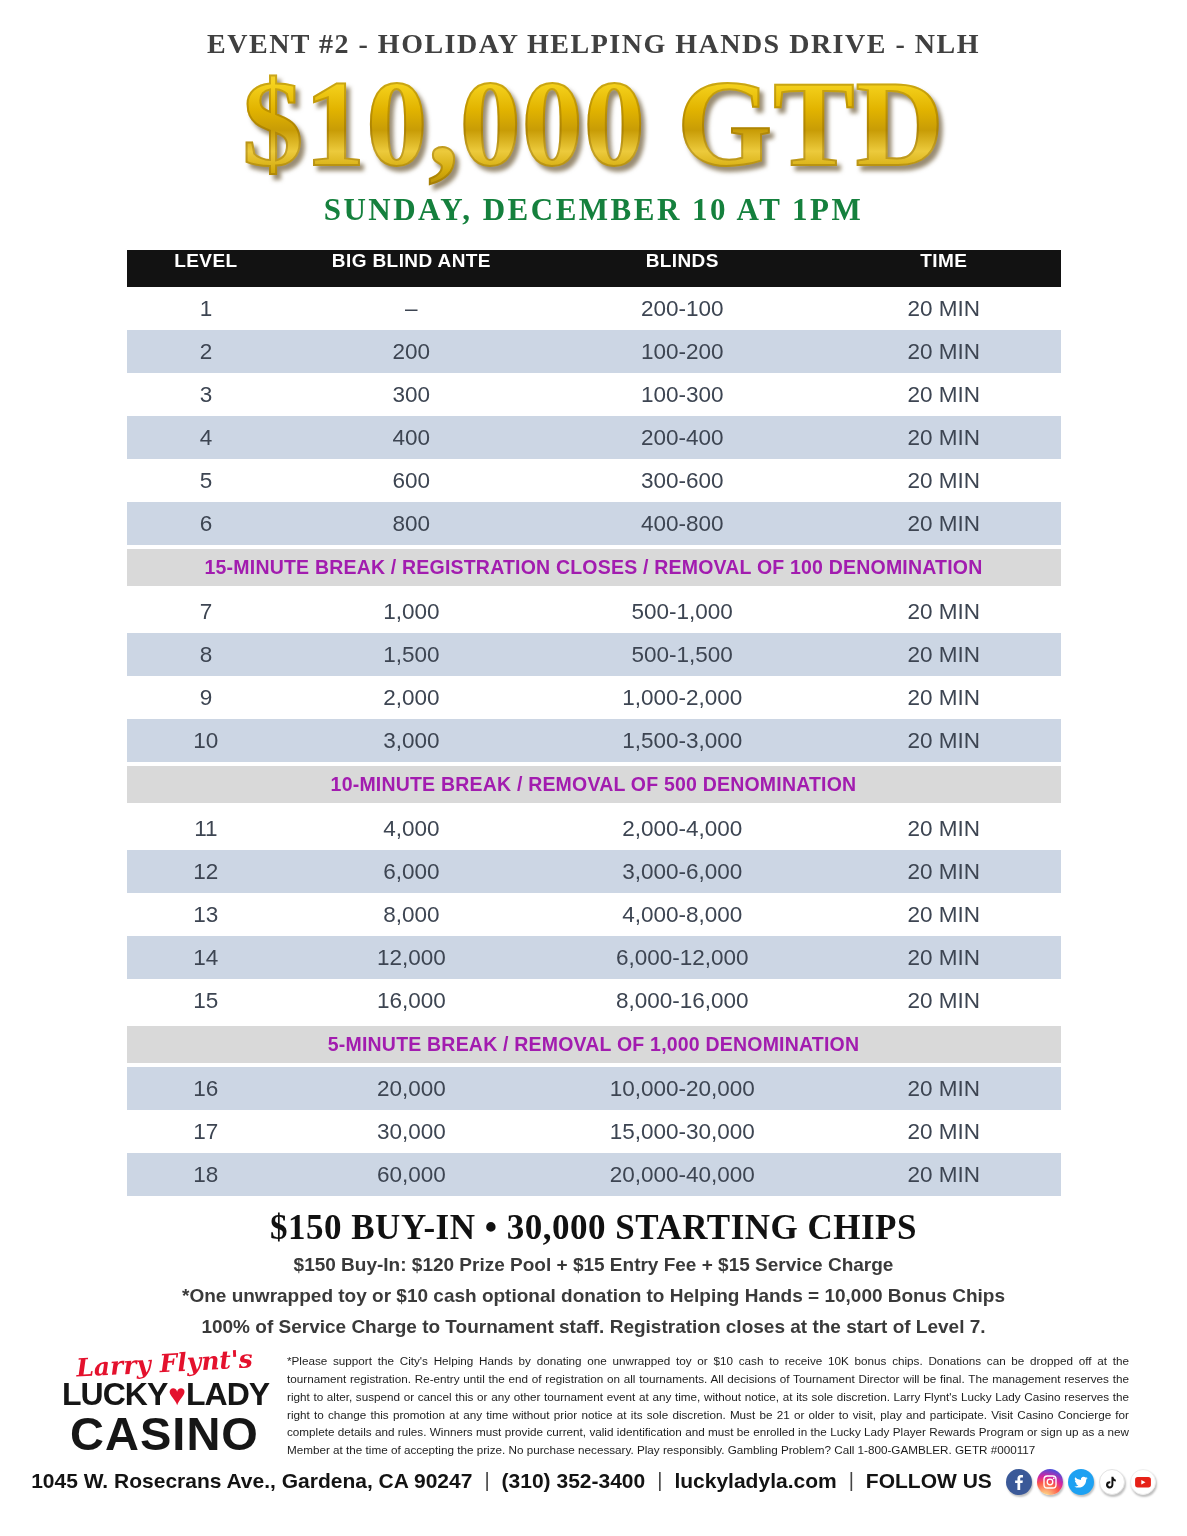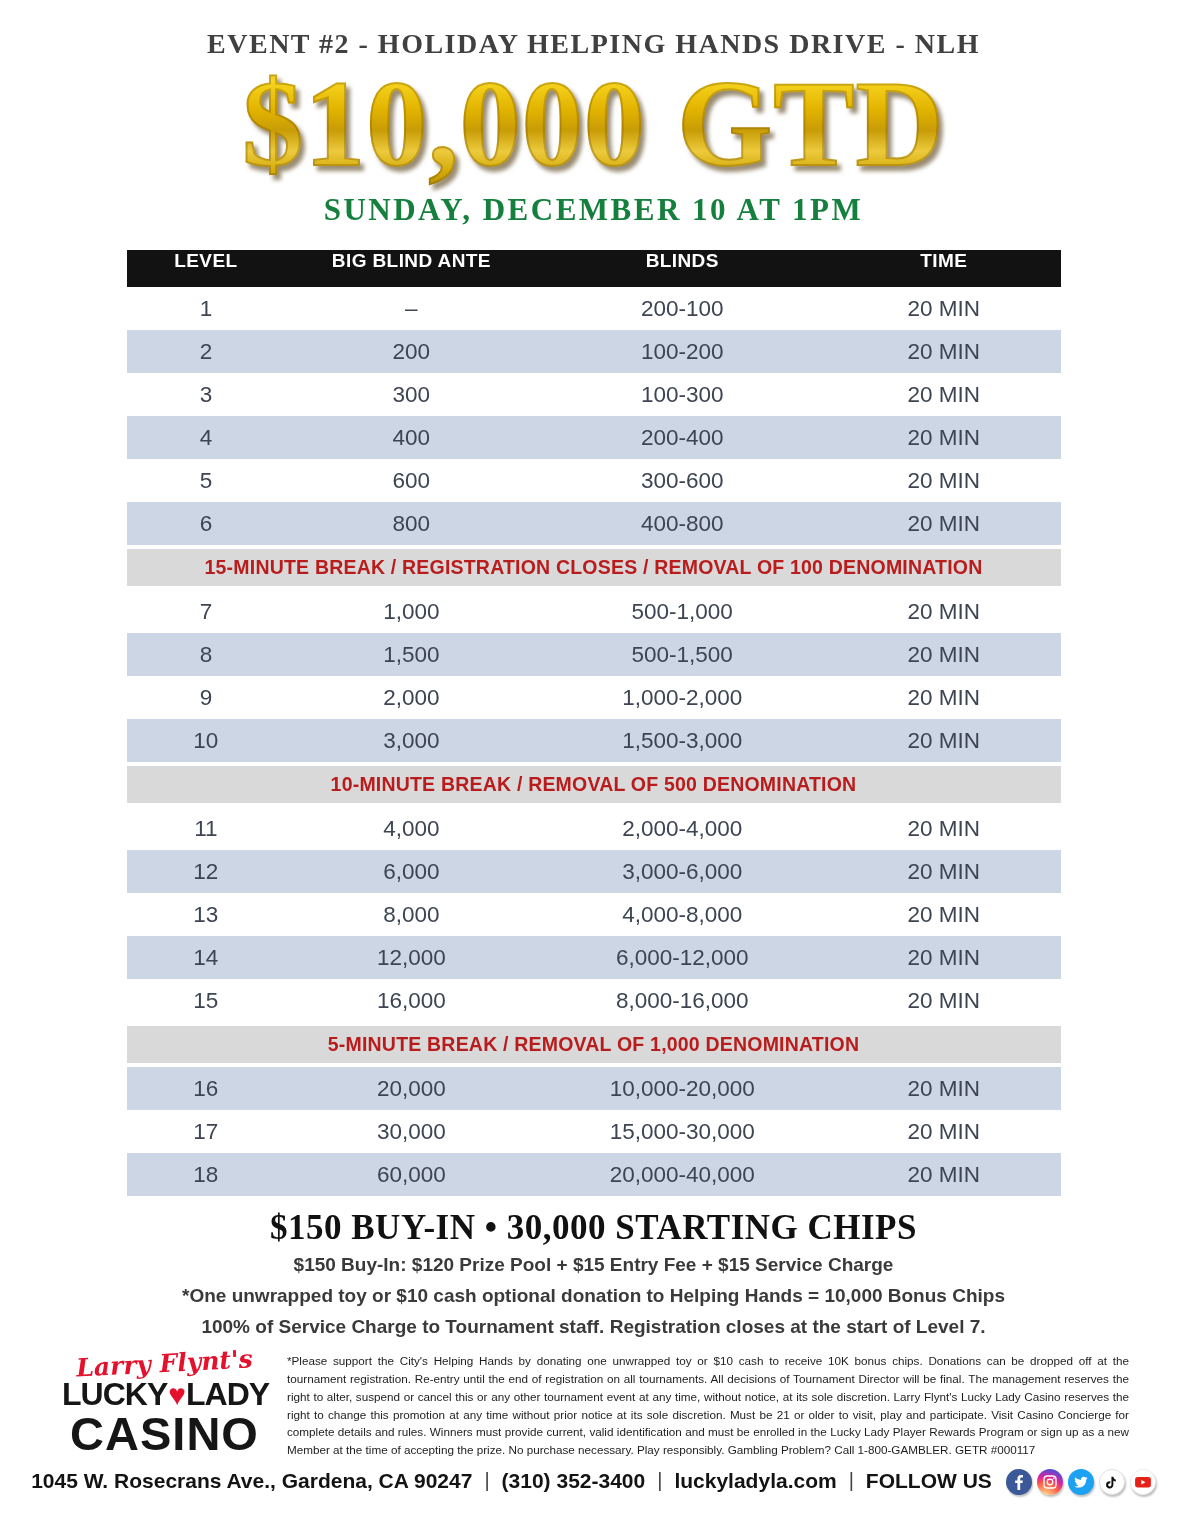--- a/index.html
+++ b/index.html
@@ -20,21 +20,21 @@
 
   
   .blind-table{width:934px;margin:22px auto 0;}
   .t-header{display:flex;background:#121212;color:#fff;height:37px;
     font-weight:bold;font-size:19px;letter-spacing:.4px;}
   .cell{text-align:center;}
   .c1{width:17%;}.c2{width:27%;}.c3{width:31%;}.c4{width:25%;}
   .level-row{display:flex;height:43px;align-items:center;font-size:22.5px;color:#3d4552;}
   .level-row.shade{background:#ccd6e4;}
   .break-row{height:37px;margin:4px 0;background:#d9d9d9;display:flex;align-items:center;
-    justify-content:center;font-weight:bold;font-size:19.5px;color:#b91c1c;letter-spacing:.2px;}
+    justify-content:center;font-weight:bold;font-size:19.5px;color:#a21caf;letter-spacing:.2px;}
 
   
   .buyin-headline{margin-top:12px;text-align:center;font-family:"Liberation Serif",serif;
     font-weight:bold;font-size:35px;letter-spacing:.5px;color:#111;}
   .buyin-sub{margin-top:4px;text-align:center;font-size:19px;font-weight:bold;color:#3a3a3a;
     line-height:1.42;}
 
   
   .footer-mid{display:flex;margin:8px 58px 0 62px;gap:20px;align-items:flex-start;}
   .logo{width:205px;text-align:center;flex:none;padding-top:2px;}

